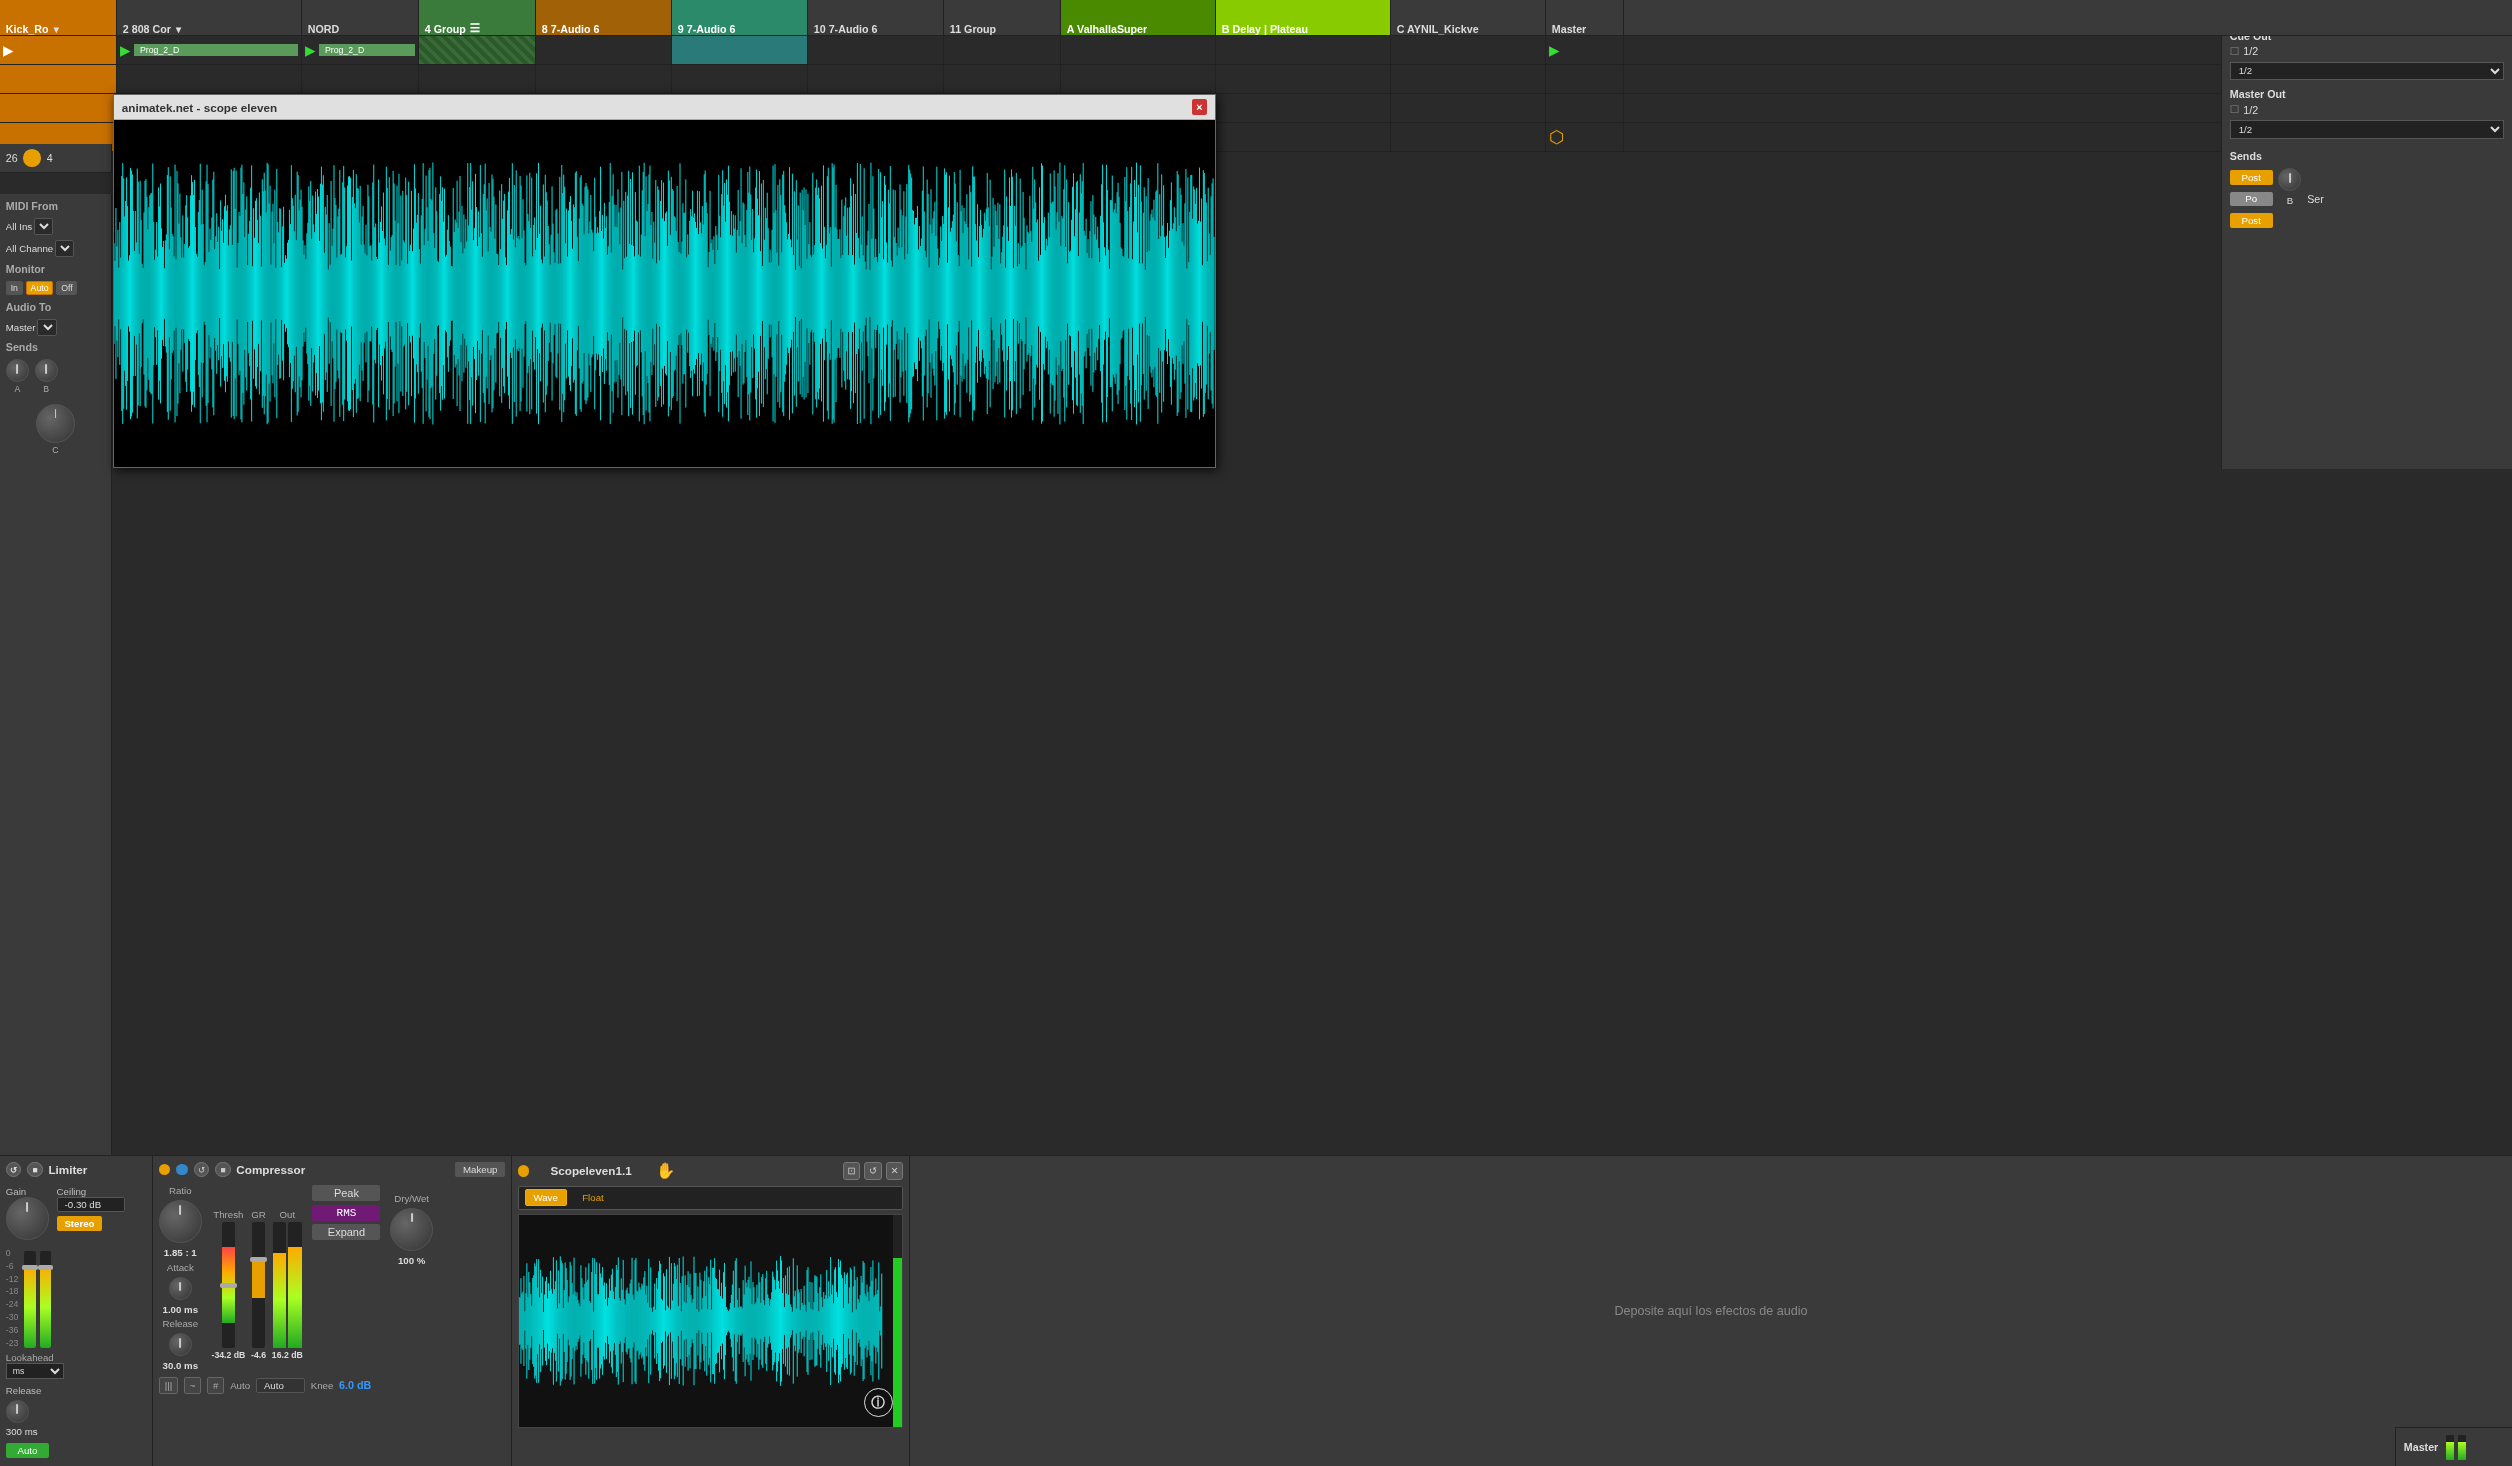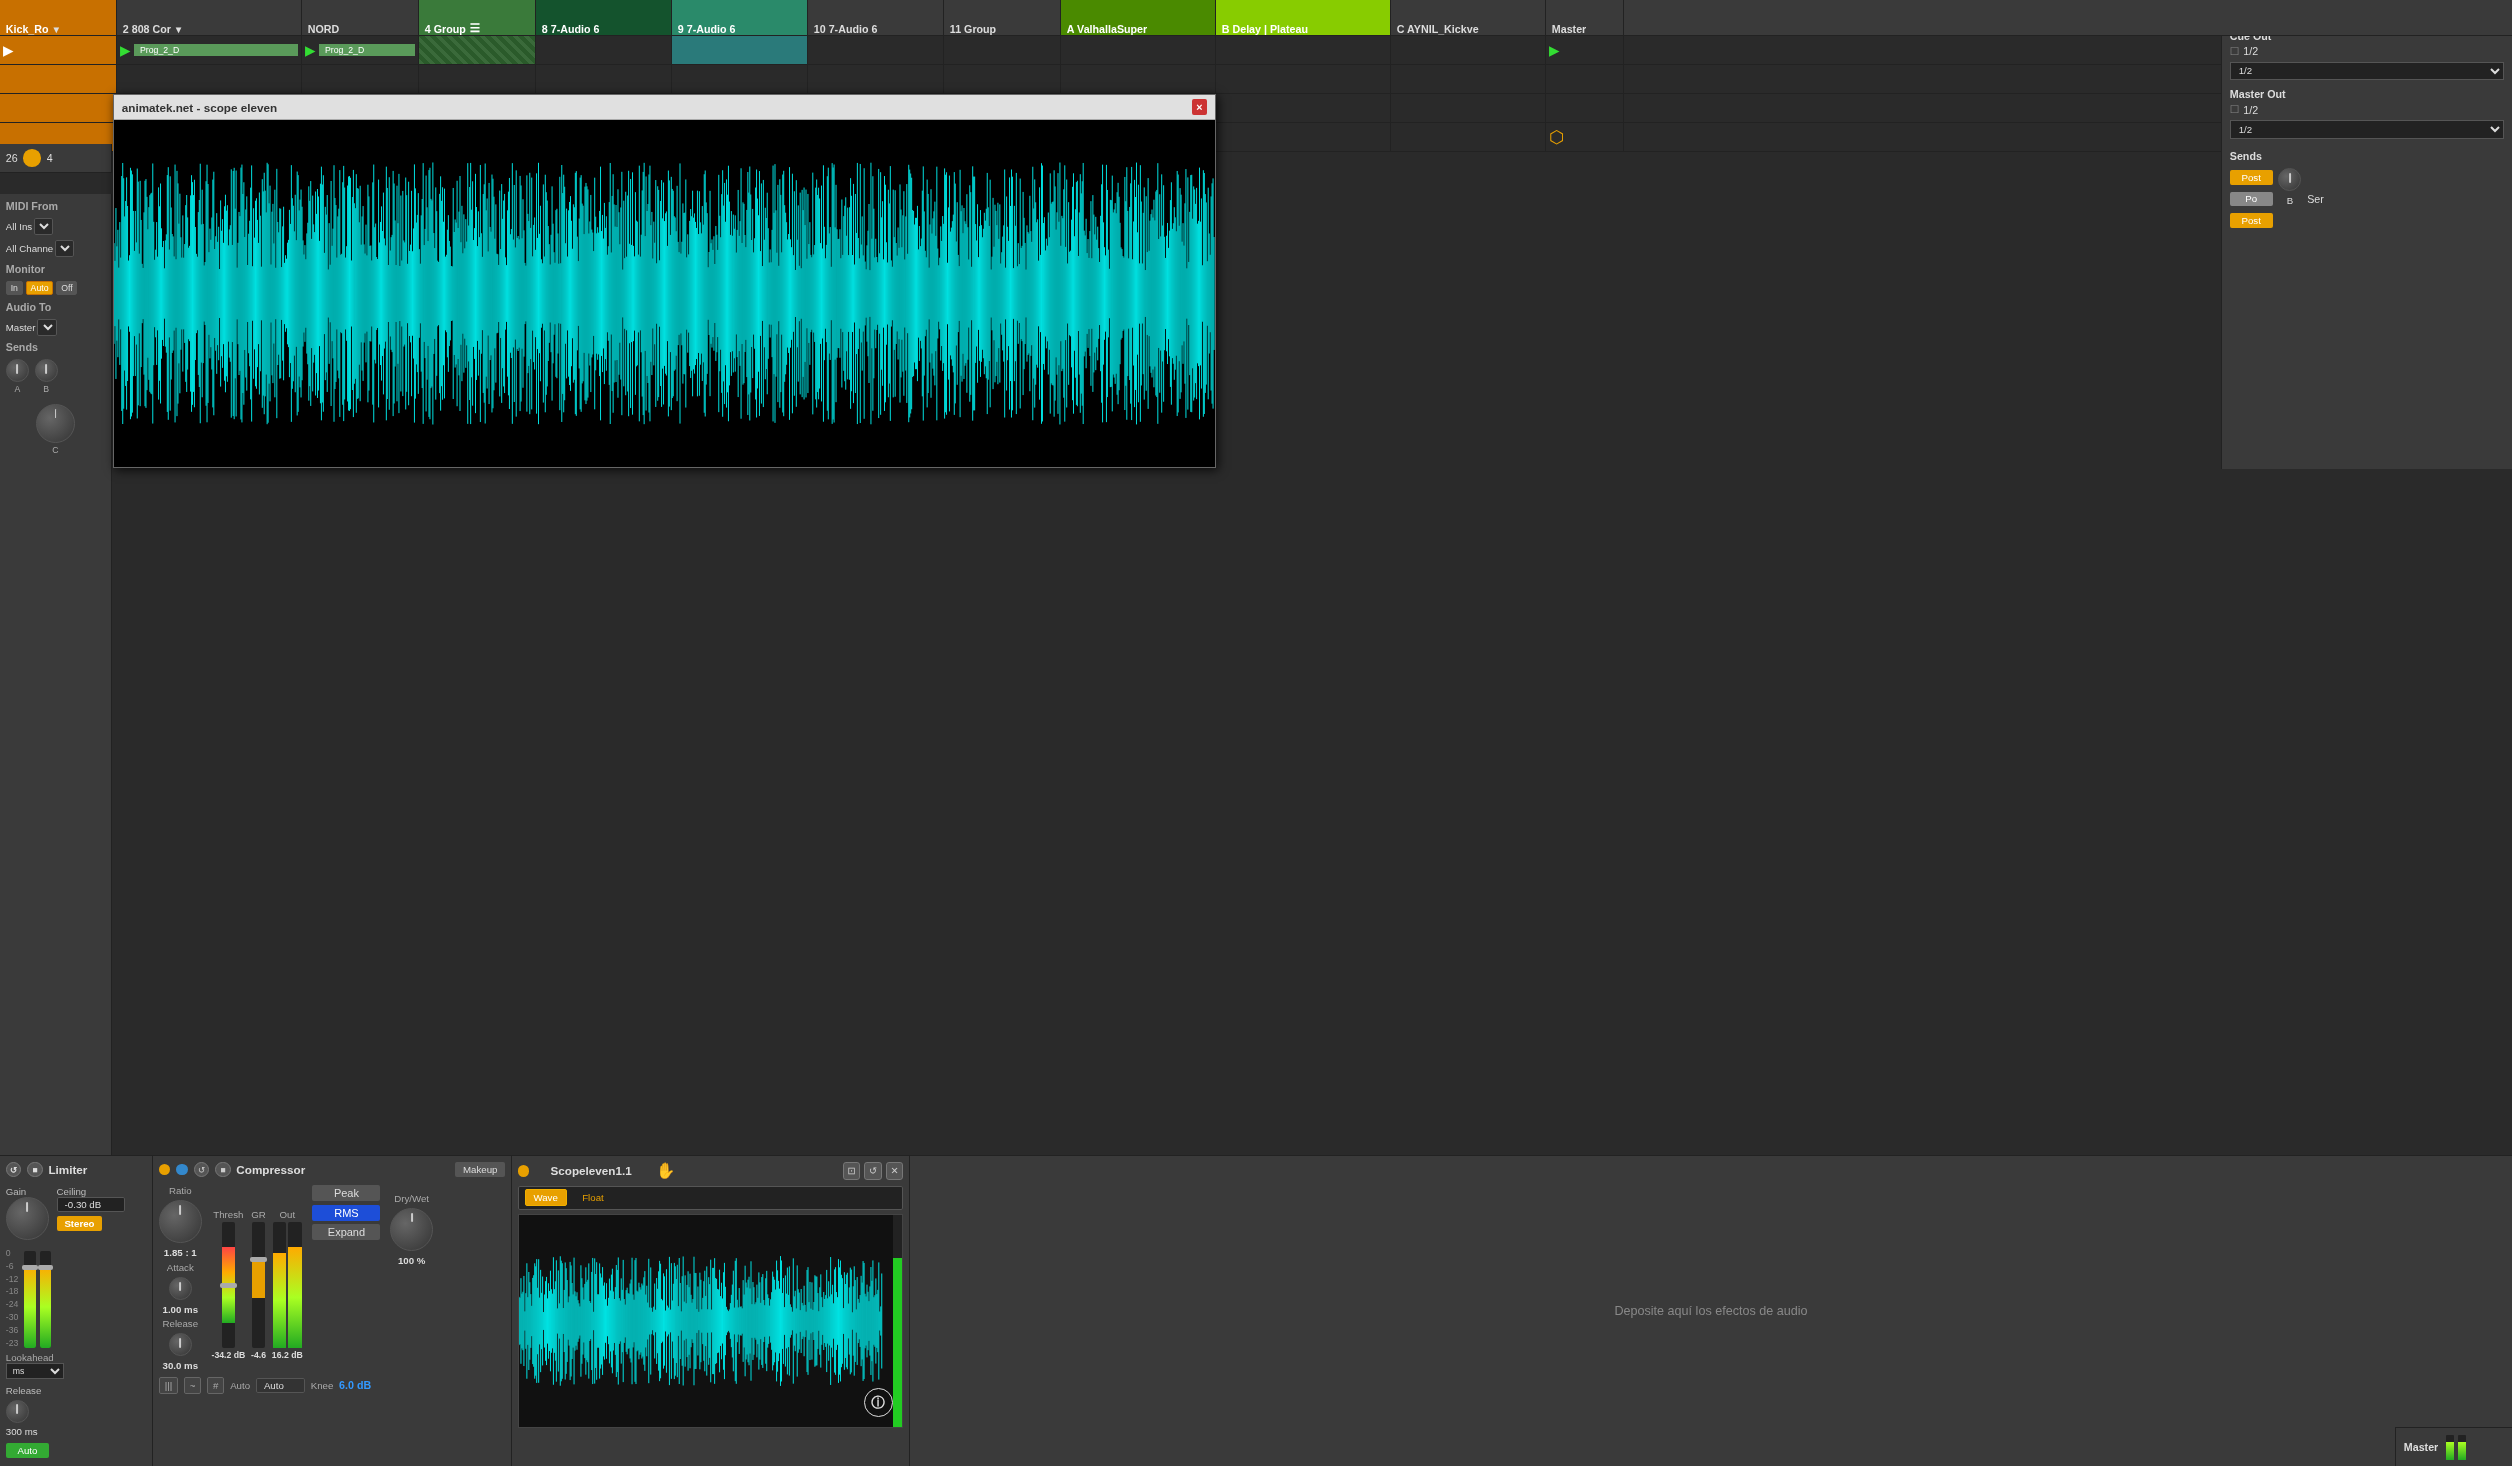--- a/index.html
+++ b/index.html
@@ -32,21 +32,21 @@
       padding: 0 5.8px;
       border-right: 1px solid #222;
       font-size: 10.7px;
       font-weight: bold;
       color: #ddd;
       white-space: nowrap;
       min-width: 58px;
     }
     .track-header-item.orange { background: #c87000; color: #fff; }
     .track-header-item.green { background: #3a7a3a; color: #fff; }
-    .track-header-item.teal { background: #14532d; color: #fff; }
+    .track-header-item.teal { background: #a16207; color: #fff; }
     .track-header-item.lime { background: #4a8a00; color: #fff; }
     .track-header-item select, .track-header-item .arrow {
       background: transparent; border: none; color: #ddd; font-size: 9.7px; cursor: pointer;
     }
     .track-header-item .arrow { margin-left: 2.9px; }
 
     
     .track-rows {
       position: absolute;
       top: 36px;
@@ -348,21 +348,21 @@
     .comp-btn {
       background: #555;
       color: #ddd;
       font-size: 11px;
       padding: 1.9px 7.8px;
       border: none;
       border-radius: 1.9px;
       cursor: pointer;
       width: 68px;
     }
-    .comp-btn.active { background: #1d4ed8; color: #fff; }
+    .comp-btn.active { background: #701a75; color: #fff; font-family: Liberation Mono, monospace; }
     .makeup-btn { background: #555; color: #ddd; font-size: 9.7px; padding: 1.9px 7.8px; border: none; border-radius: 1.9px; cursor: pointer; }
     .dry-wet-section {
       display: flex;
       flex-direction: column;
       align-items: center;
       gap: 3.9px;
       margin-top: 7.8px;
     }
     .comp-footer {
       display: flex;

